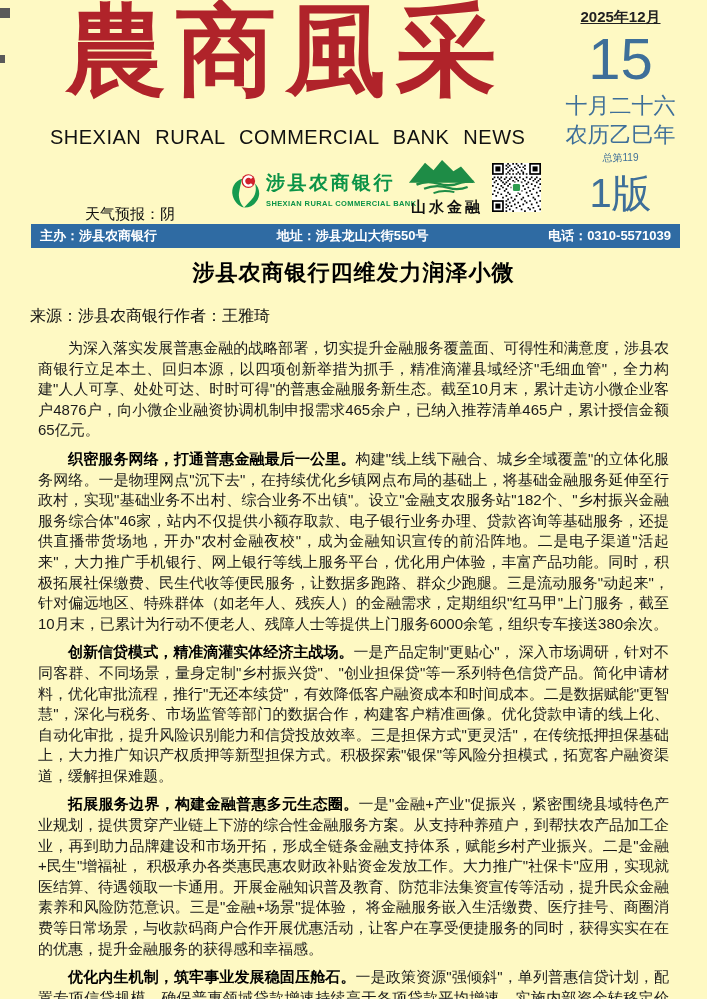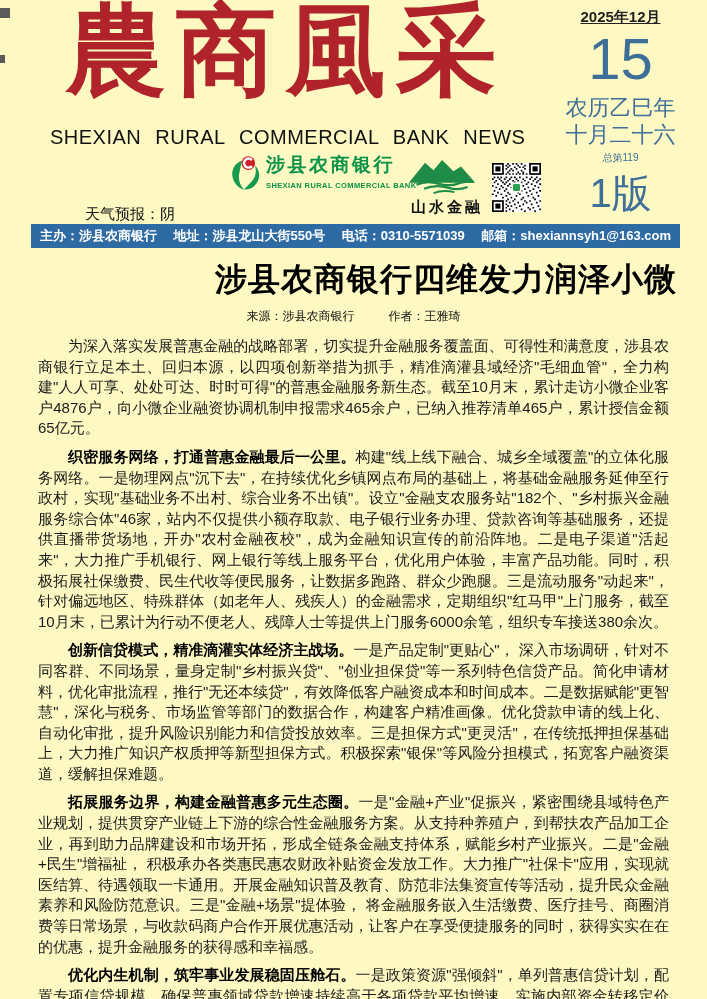--- a/index.html
+++ b/index.html
@@ -22,61 +22,61 @@
     font-size:20px;color:#111;letter-spacing:.5px;word-spacing:8px;white-space:nowrap;
   }
   .right-col{position:absolute;left:548px;top:8px;width:145px;text-align:center;}
   .date-line{font-size:15px;font-weight:700;color:#222;text-decoration:underline;}
   .day-num{font-size:58px;line-height:1.05;color:#3e6f99;margin-top:2px;}
   .lunar{font-size:22px;line-height:1.05;color:#3e6f99;margin-top:6px;}
   .lunar2{margin-top:4px;}
   .issue-no{font-size:10px;color:#3e6f99;margin-top:5px;}
   .edition{font-size:40px;line-height:1;color:#3e6f99;margin-top:8px;}
   .weather{position:absolute;left:85px;top:205px;font-size:15px;color:#111;}
-  .bank-logo{position:absolute;left:228px;top:152px;display:flex;align-items:flex-start;}
+  .bank-logo{position:absolute;left:228px;top:170px;display:flex;align-items:flex-start;}
   .bank-logo-text{margin-left:4px;}
   .bank-name{font-size:19px;font-weight:700;color:#0b9347;letter-spacing:2.5px;white-space:nowrap;}
   .bank-en{font-size:7.5px;font-weight:700;color:#0b9347;letter-spacing:.4px;margin-top:3px;white-space:nowrap;}
   .shanshui{position:absolute;left:399px;top:159px;width:84px;text-align:right;}
   .shanshui-label{font-size:15px;font-weight:700;color:#111;letter-spacing:3px;margin-top:-1px;white-space:nowrap;}
   .qr{position:absolute;left:492px;top:163px;width:49px;height:49px;}
   .info-bar{
     position:absolute;left:31px;top:224px;width:649px;height:19px;background:#2f6ba3;
     display:flex;align-items:center;justify-content:space-between;padding:12px 9px;box-sizing:border-box;
     color:#fff;font-size:13px;font-weight:700;white-space:nowrap;
   }
   
   .article{padding:0 30px;}
   .article-title{
-    font-size:32px;font-weight:700;text-align:right;color:#000;
-    margin:8px 0 6px;letter-spacing:1px;
+    font-size:22px;font-weight:700;text-align:center;color:#000;
+    margin:8px 0 18px;letter-spacing:1px;
   }
-  .source-row{display:flex;justify-content:center;gap:34px;font-size:12px;color:#111;margin-bottom:11px;}
+  .source-row{display:flex;font-size:16px;color:#111;margin-bottom:11px;}
   .article p{
     margin:8px;font-size:15px;line-height:20.6px;text-align:justify;text-indent:2em;color:#1a1a1a;
   }
   .article p b{font-weight:700;color:#000;}
 </style>
 </head>
 <body>
 
 <div class="page">
 
   <div class="header">
     <div class="scan-mark mark1"></div>
     <div class="scan-mark mark2"></div>
 
     <div class="masthead-title">農商風采</div>
     <div class="masthead-sub">SHEXIAN RURAL COMMERCIAL BANK NEWS</div>
 
     <div class="right-col">
       <div class="date-line">2025年12月</div>
       <div class="day-num">15</div>
+      <div class="lunar lunar2">十月二十六</div>
       <div class="lunar">农历乙巳年</div>
-      <div class="lunar lunar2">十月二十六</div>
       <div class="issue-no">总第119</div>
       <div class="edition">1版</div>
     </div>
 
     <div class="weather">天气预报：阴</div>
 
     <div class="bank-logo">
       <span>
         <svg width="34" height="42" viewBox="0 0 36 42">
           <path d="M15 8 C7 10 3 18 5 26 C6.5 32 11 37 17 38.5 C12.5 34 10.5 27 12 21 C13 16 14 11 15 8 Z" fill="#169a4e"></path>
@@ -120,21 +120,20 @@
         </g>
         <rect x="11.5" y="11.5" width="6" height="6" fill="#fff"></rect>
         <rect x="12.4" y="12.4" width="4.2" height="4.2" rx="0.8" fill="#2e9e50"></rect>
       </svg>
     </div>
 
     <div class="info-bar">
       <span>主办：涉县农商银行</span>
       <span>地址：涉县龙山大街550号</span>
       <span>电话：0310-5571039</span>
-      <span>邮箱：shexiannsyh1@163.com</span>
     </div>
   </div>
 
   <div class="article">
     <div class="article-title">涉县农商银行四维发力润泽小微</div>
     <div class="source-row">
       <span>来源：涉县农商银行</span>
       <span>作者：王雅琦</span>
     </div>
 

